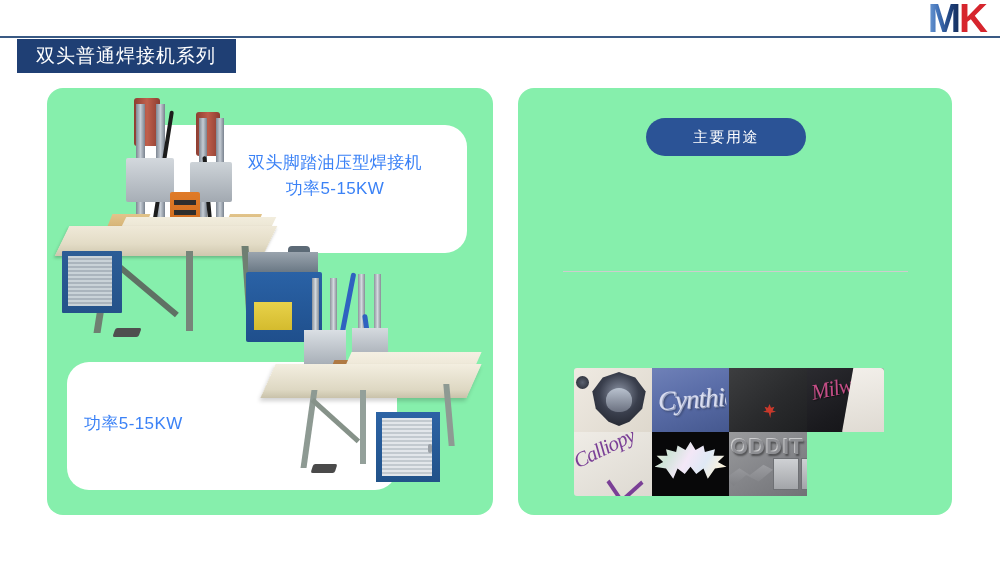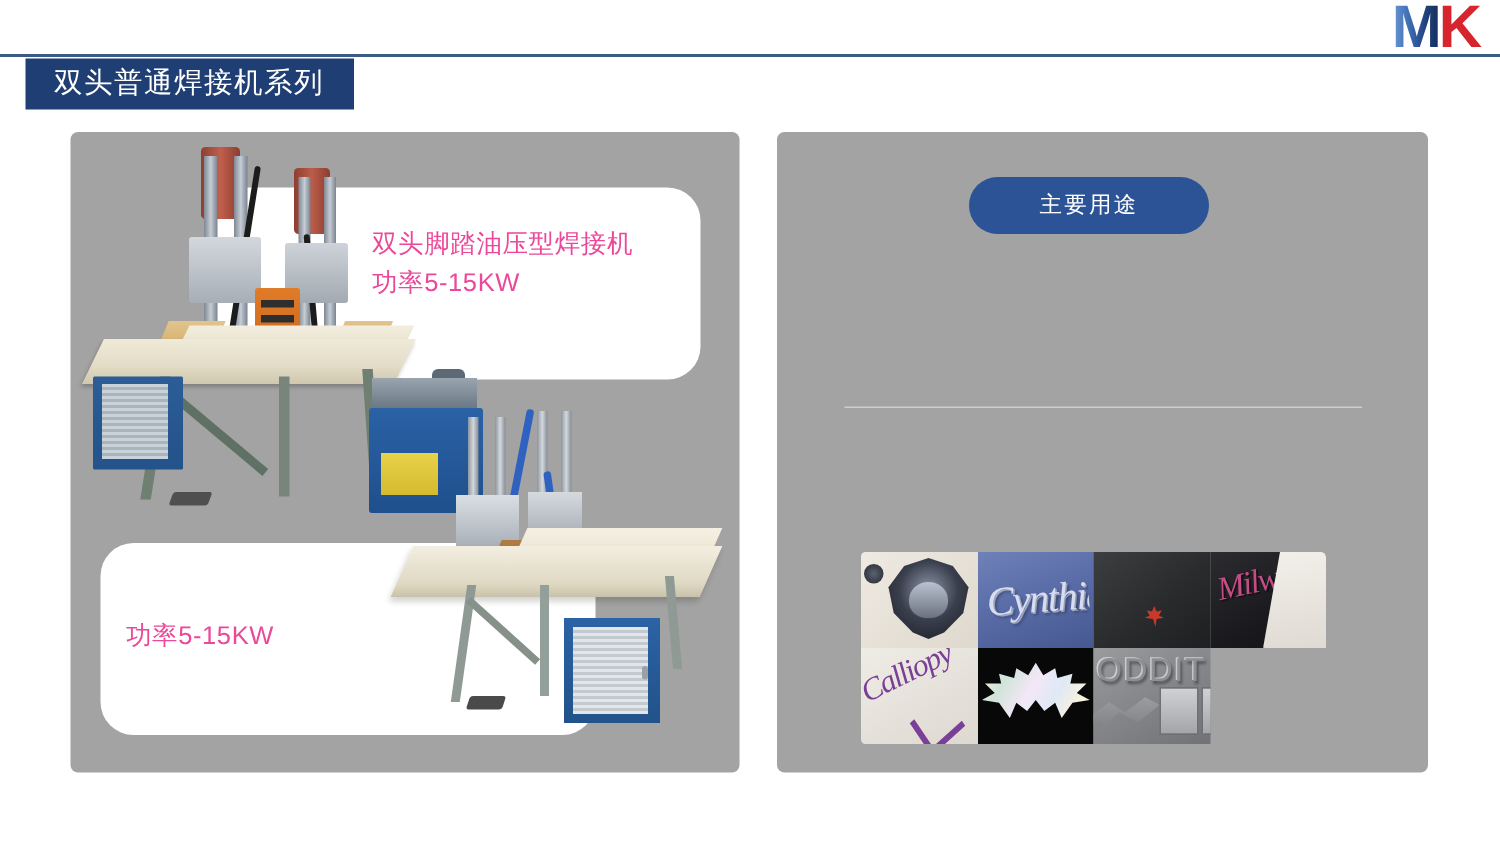--- a/index.html
+++ b/index.html
@@ -62,42 +62,43 @@
     font-size: 19px;
     line-height: 34px;
     letter-spacing: 1px;
     white-space: nowrap;
     font-family: "Liberation Sans", "DejaVu Sans", sans-serif;
   }
 
   
   .panel {
     position: absolute;
-    background: #a3a3a3;
-    border-radius: 5px;
+    background: #86efac;
+    border-radius: 16px;
   }
   .panel-left  { left: 47px;  top: 88px; width: 446px; height: 427px; }
   .panel-right { left: 518px; top: 88px; width: 434px; height: 427px; }
 
   
   .card {
     position: absolute;
     background: #ffffff;
     border-radius: 22px;
   }
   .card-top    { left: 90px; top: 37px;  width: 330px; height: 128px; }
   .card-bottom { left: 20px; top: 274px; width: 330px; height: 128px; }
 
   .card-text {
     position: absolute;
-    color: #ec4899;
+    color: #3b82f6;
     font-size: 17px;
     line-height: 26px;
     letter-spacing: 0.4px;
     white-space: nowrap;
+    text-align: center;
   }
   .card-text .ln { display: block; }
   .label-top    { left: 248px; top: 150px; }
   .label-bottom { left: 84px;  top: 411px; }
 
   
   .machine1 {
     position: absolute;
     left: 56px;
     top: 96px;
@@ -338,21 +339,21 @@
     position:absolute; left:3px; top:8px; width:72px; height:46px;
     background: linear-gradient(120deg,#fdf6e0 0%, #cfe4d8 22%, #f3e7f7 44%, #dfe9f5 64%, #fbf3dc 84%, #cdd7e6 100%);
     clip-path: polygon(50% 4%, 57% 22%, 68% 12%, 70% 26%, 84% 20%, 82% 34%, 97% 34%, 88% 48%, 100% 58%, 84% 62%, 74% 84%, 68% 62%, 58% 74%, 50% 58%, 42% 74%, 32% 62%, 26% 84%, 16% 62%, 0% 58%, 12% 48%, 3% 34%, 18% 34%, 16% 20%, 30% 26%, 32% 12%, 43% 22%);
     filter: drop-shadow(0 2px 2px rgba(255,255,255,.18));
   }
 
   
   .t8 { background: linear-gradient(150deg,#9a9b9d 0%, #85868a 50%, #717276 100%); }
   .t8 .emboss {
     position:absolute; left:2px; top:2px; width:100%;
-    color:#8e8f93; font-size:22px; font-weight:normal; letter-spacing:1px;
+    color:#8e8f93; font-size:22px; font-weight:bold; letter-spacing:1px;
     font-family:"Liberation Sans", sans-serif;
     text-shadow: -1px -1px 0 rgba(255,255,255,.55), 1px 2px 2px rgba(0,0,0,.45);
   }
   .t8 .swoosh {
     position:absolute; left:-4px; top:30px; width:48px; height:28px;
     background: linear-gradient(180deg,#9fa0a4,#7b7c80);
     clip-path: polygon(0% 60%, 30% 22%, 52% 46%, 80% 10%, 100% 28%, 70% 70%, 44% 46%, 18% 86%);
   }
   .t8 .chipA, .t8 .chipB {
     position:absolute; top:26px; width:24px; height:30px;

